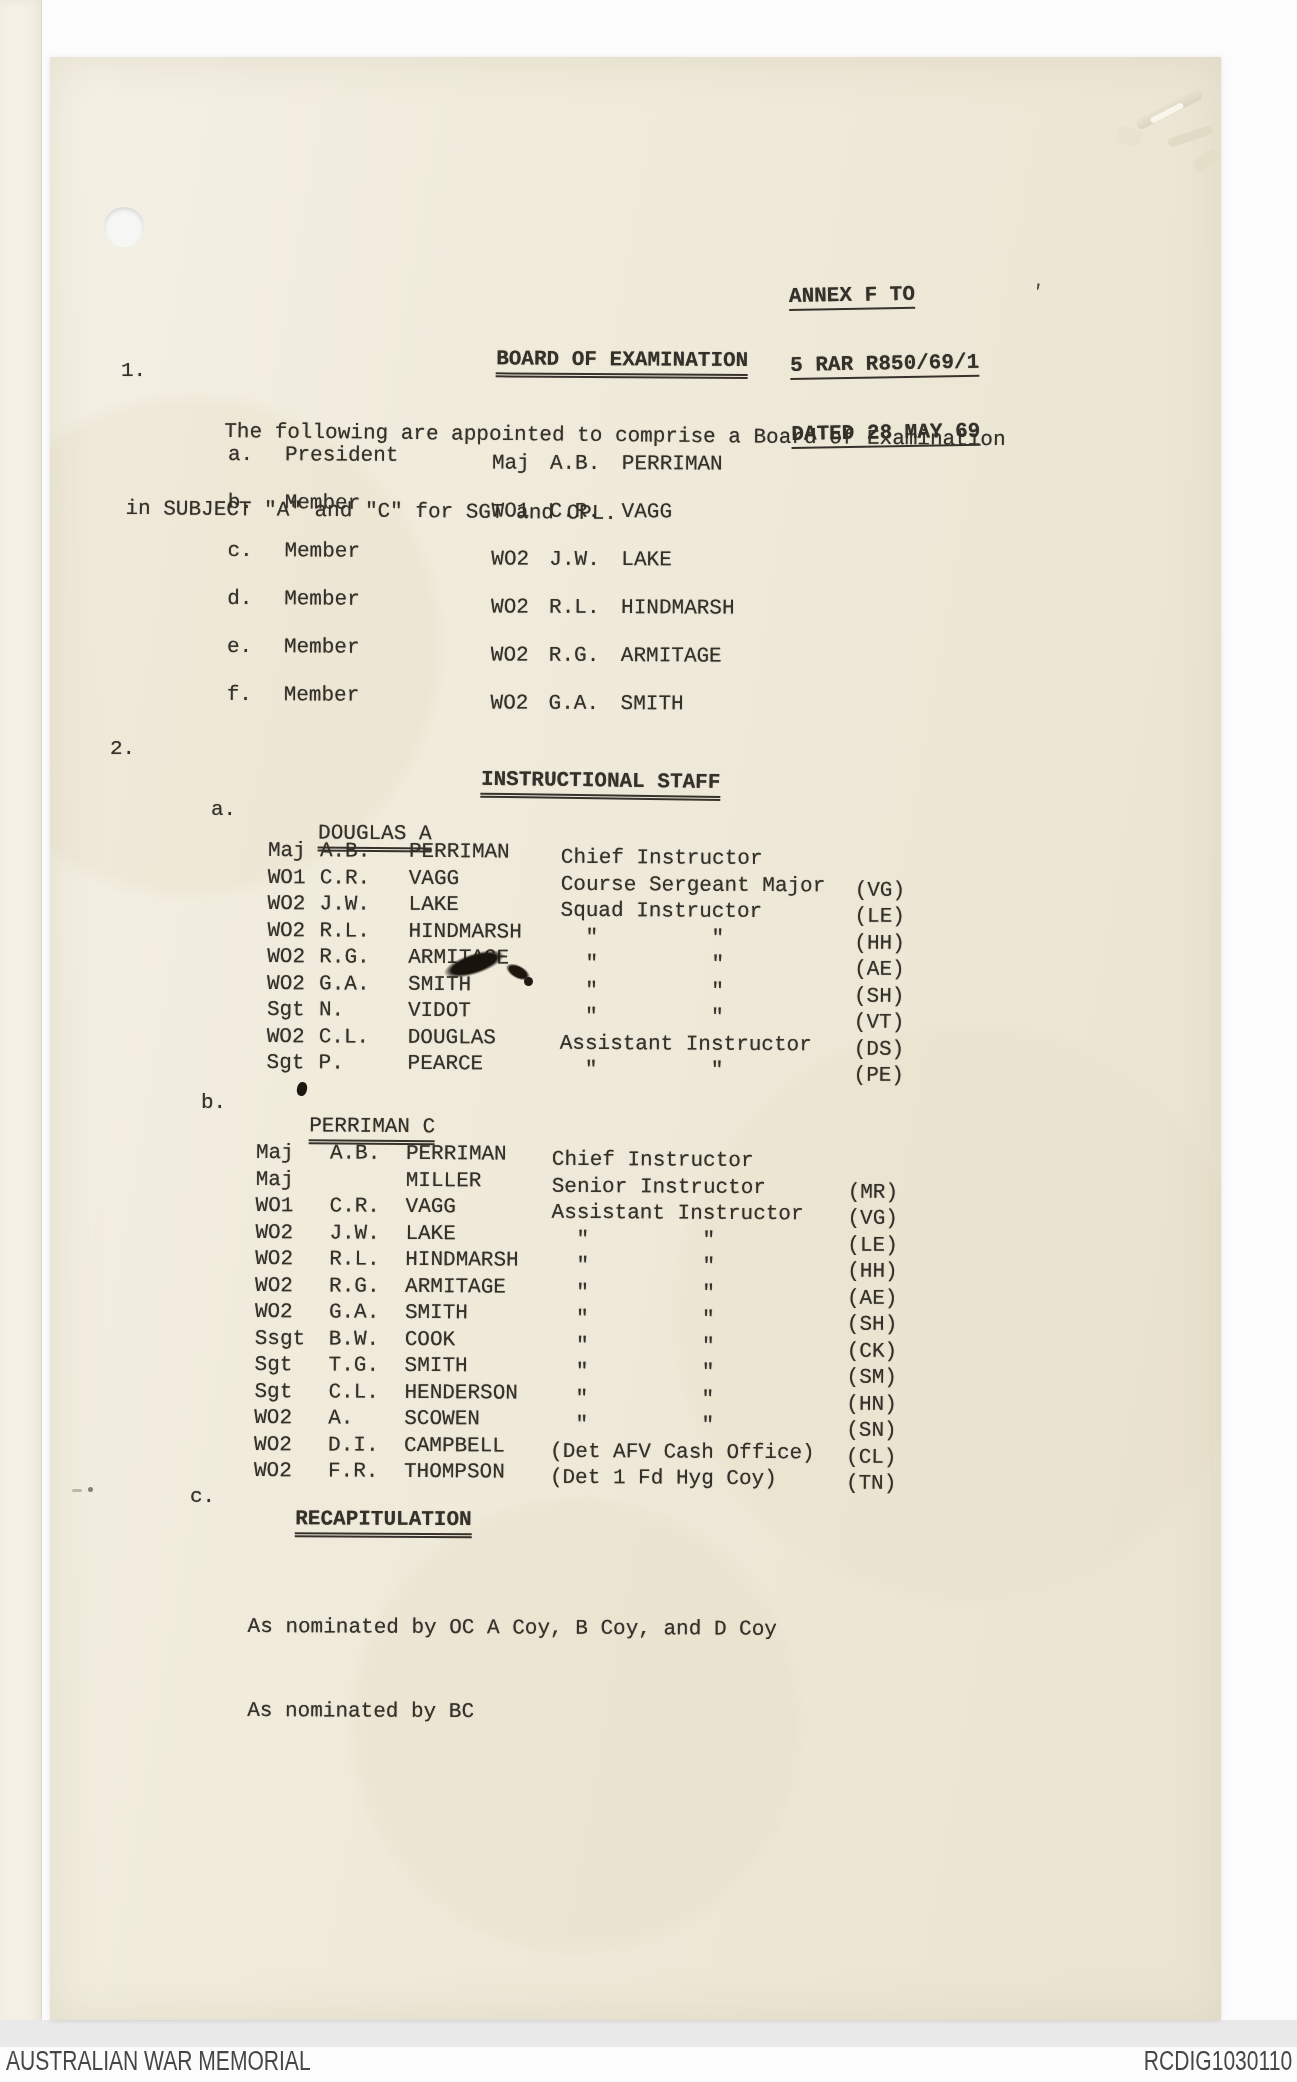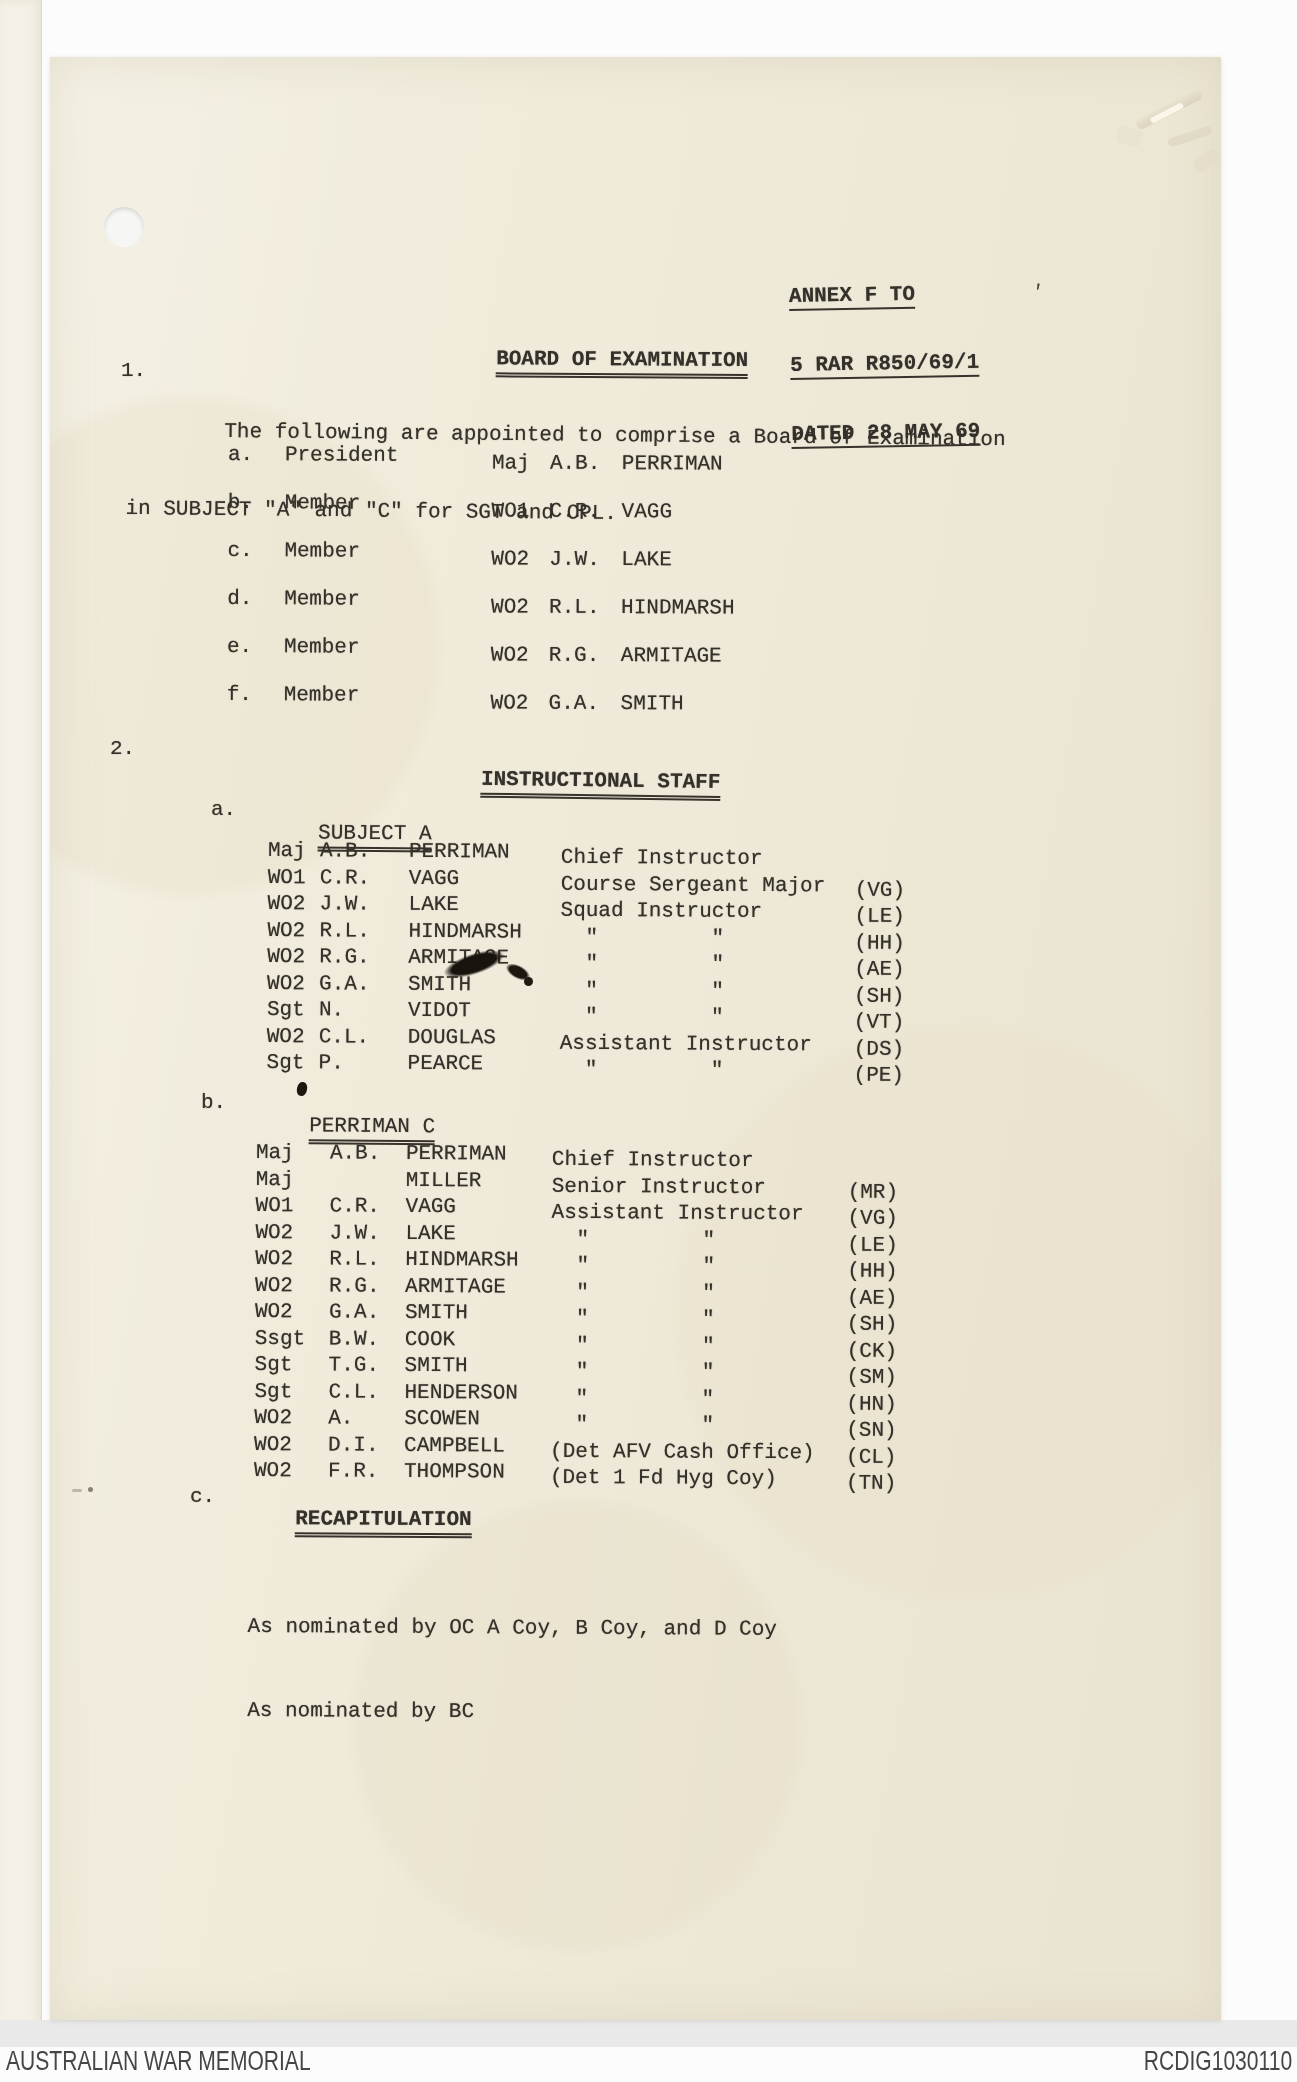--- a/index.html
+++ b/index.html
@@ -94,21 +94,21 @@
 
   <div id="board-list" class="typed grid" style="left:228px;top:444px;transform:rotate(.3deg);"><span class="cell cell-letter">a.</span><span class="cell cell-role">President</span><span class="cell cell-rank">Maj</span><span class="cell cell-initials">A.B.</span><span class="cell cell-name">PERRIMAN</span><span class="cell cell-letter">b.</span><span class="cell cell-role">Member</span><span class="cell cell-rank">WO1</span><span class="cell cell-initials">C.R.</span><span class="cell cell-name">VAGG</span><span class="cell cell-letter">c.</span><span class="cell cell-role">Member</span><span class="cell cell-rank">WO2</span><span class="cell cell-initials">J.W.</span><span class="cell cell-name">LAKE</span><span class="cell cell-letter">d.</span><span class="cell cell-role">Member</span><span class="cell cell-rank">WO2</span><span class="cell cell-initials">R.L.</span><span class="cell cell-name">HINDMARSH</span><span class="cell cell-letter">e.</span><span class="cell cell-role">Member</span><span class="cell cell-rank">WO2</span><span class="cell cell-initials">R.G.</span><span class="cell cell-name">ARMITAGE</span><span class="cell cell-letter">f.</span><span class="cell cell-role">Member</span><span class="cell cell-rank">WO2</span><span class="cell cell-initials">G.A.</span><span class="cell cell-name">SMITH</span></div>
 
   <div class="typed" style="left:110px;top:738px;">2.</div>
   <div class="typed b" style="left:431px;top:746px;transform:rotate(.8deg);">
     <span class="ul2">INSTRUCTIONAL STAFF</span>
   </div>
 
   <div class="typed" style="left:211px;top:799px;">a.</div>
   <div class="typed" style="left:268px;top:800px;transform:rotate(.5deg);">
-    <span class="ul2">SUBJECT A</span>
+    <span class="ul2">DOUGLAS A</span>
   </div>
   <div id="subject-a-table" class="typed grid stafftbl" style="left:268px;top:838px;transform:rotate(.35deg);"><span class="cell cell-rank">Maj</span><span class="cell cell-initials">A.B.</span><span class="cell cell-name">PERRIMAN</span><span class="cell cell-role">Chief Instructor</span><span class="cell cell-code"></span><span class="cell cell-rank">WO1</span><span class="cell cell-initials">C.R.</span><span class="cell cell-name">VAGG</span><span class="cell cell-role">Course Sergeant Major</span><span class="cell cell-code">(VG)</span><span class="cell cell-rank">WO2</span><span class="cell cell-initials">J.W.</span><span class="cell cell-name">LAKE</span><span class="cell cell-role">Squad Instructor</span><span class="cell cell-code">(LE)</span><span class="cell cell-rank">WO2</span><span class="cell cell-initials">R.L.</span><span class="cell cell-name">HINDMARSH</span><span class="cell cell-role">  "         "</span><span class="cell cell-code">(HH)</span><span class="cell cell-rank">WO2</span><span class="cell cell-initials">R.G.</span><span class="cell cell-name">ARMITAGE</span><span class="cell cell-role">  "         "</span><span class="cell cell-code">(AE)</span><span class="cell cell-rank">WO2</span><span class="cell cell-initials">G.A.</span><span class="cell cell-name">SMITH</span><span class="cell cell-role">  "         "</span><span class="cell cell-code">(SH)</span><span class="cell cell-rank">Sgt</span><span class="cell cell-initials">N.</span><span class="cell cell-name">VIDOT</span><span class="cell cell-role">  "         "</span><span class="cell cell-code">(VT)</span><span class="cell cell-rank">WO2</span><span class="cell cell-initials">C.L.</span><span class="cell cell-name">DOUGLAS</span><span class="cell cell-role">Assistant Instructor</span><span class="cell cell-code">(DS)</span><span class="cell cell-rank">Sgt</span><span class="cell cell-initials">P.</span><span class="cell cell-name">PEARCE</span><span class="cell cell-role">  "         "</span><span class="cell cell-code">(PE)</span></div>
 
   <div class="blob1"></div>
   <div class="blob2"></div>
   <div class="blob-dot"></div>
   <div class="blob-pearce"></div>
 
   <div class="typed" style="left:201px;top:1092px;">b.</div>
   <div class="typed" style="left:259px;top:1093px;transform:rotate(.4deg);">

